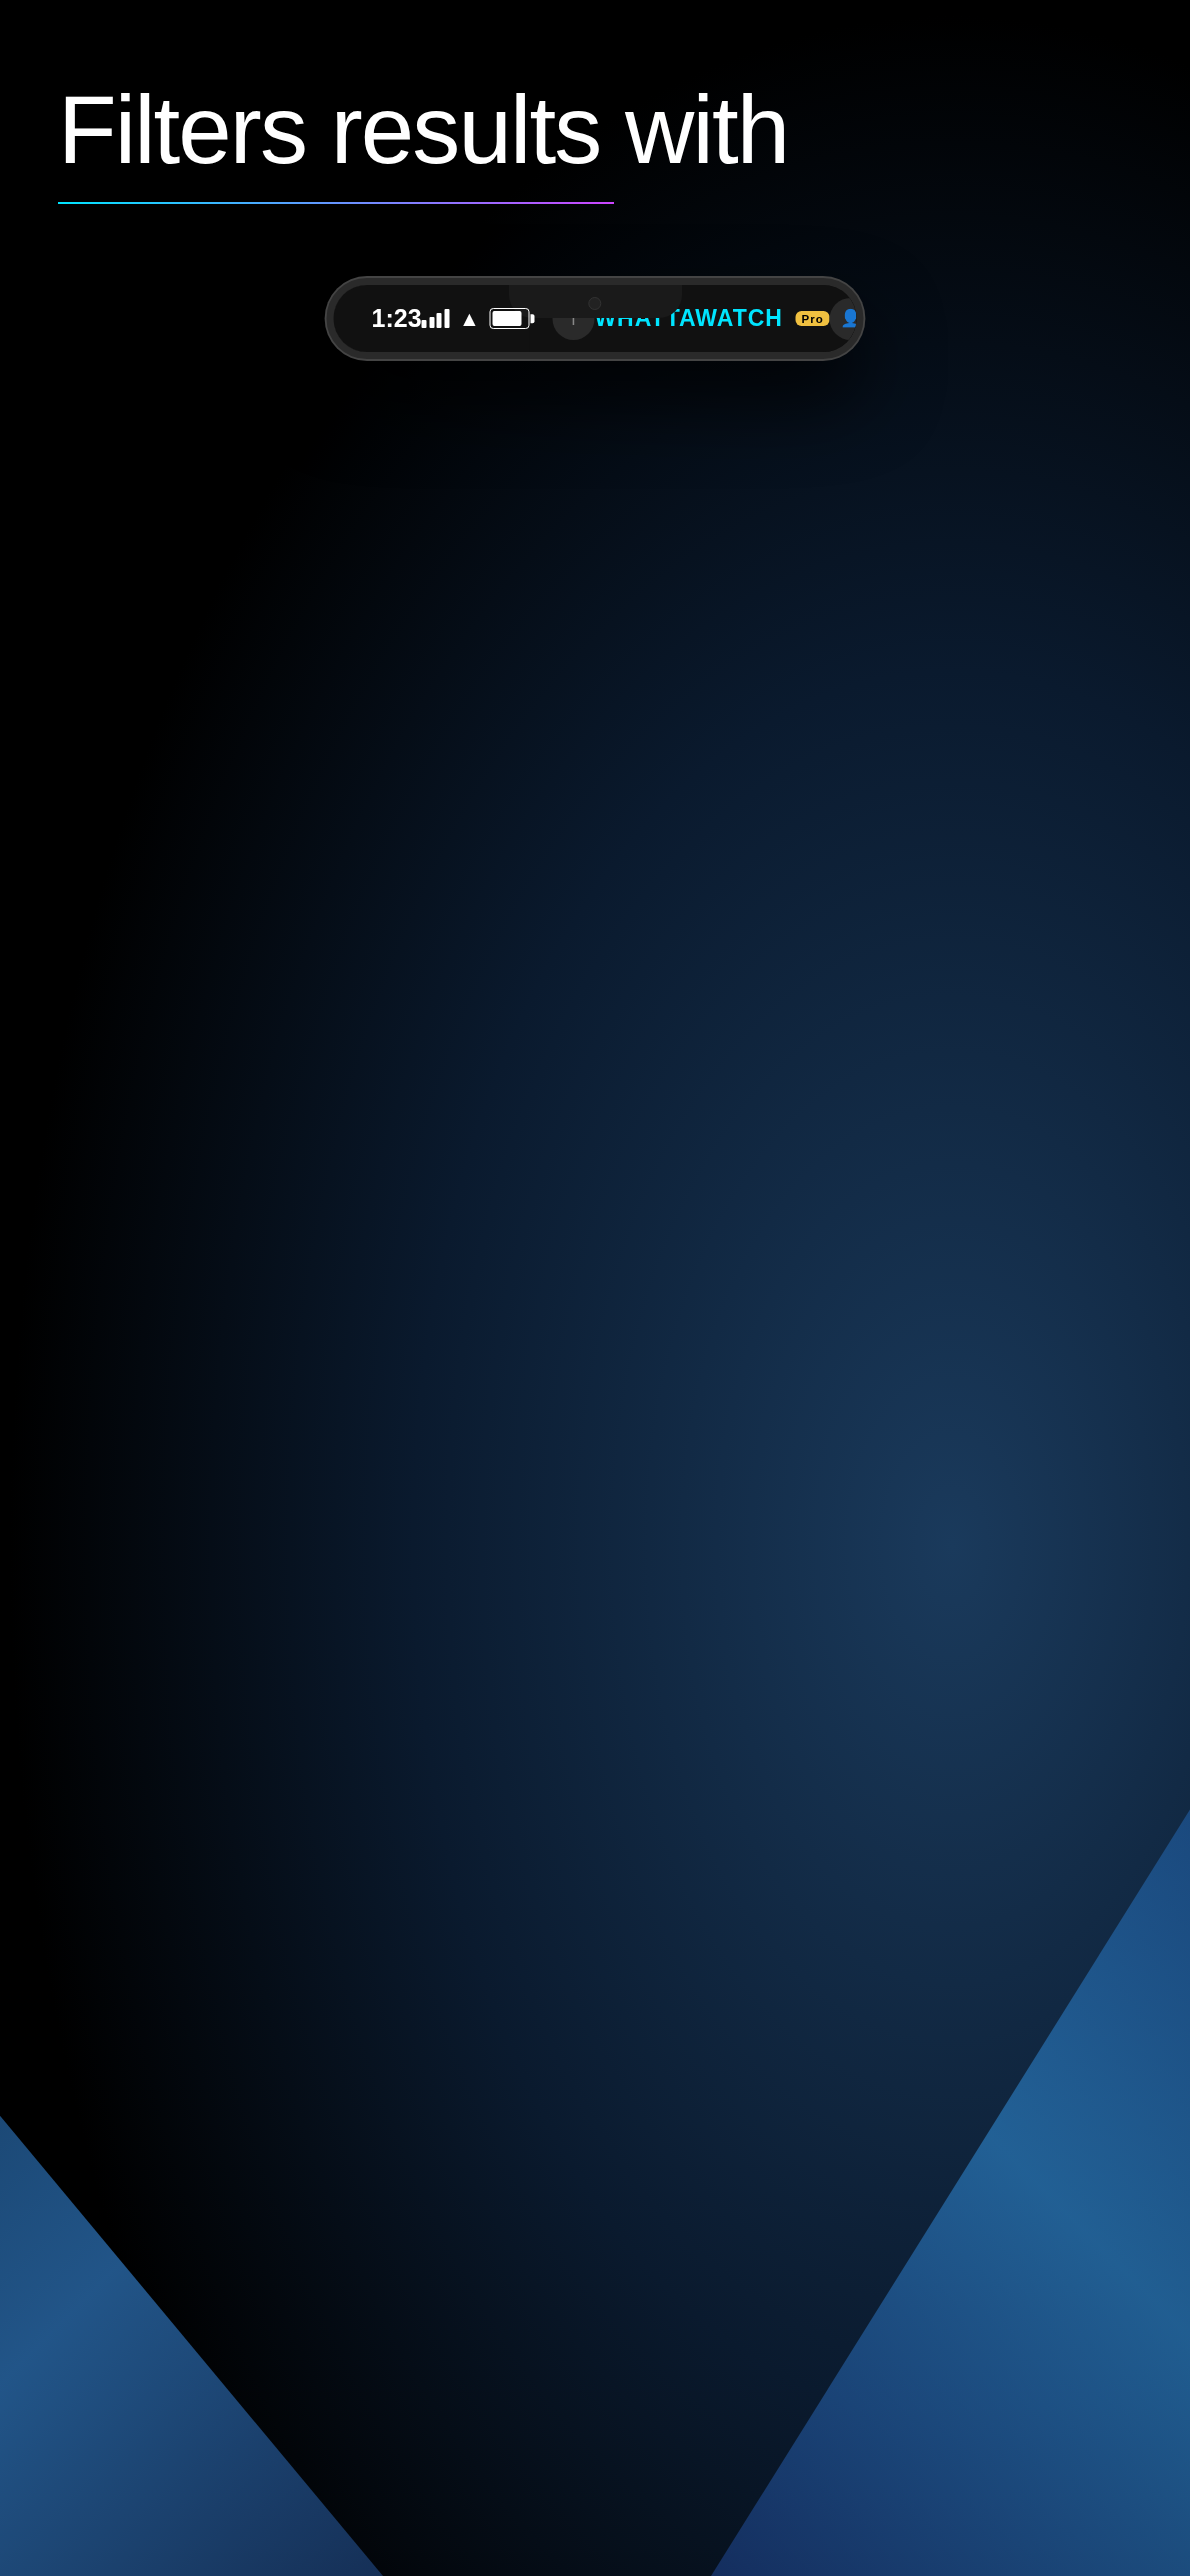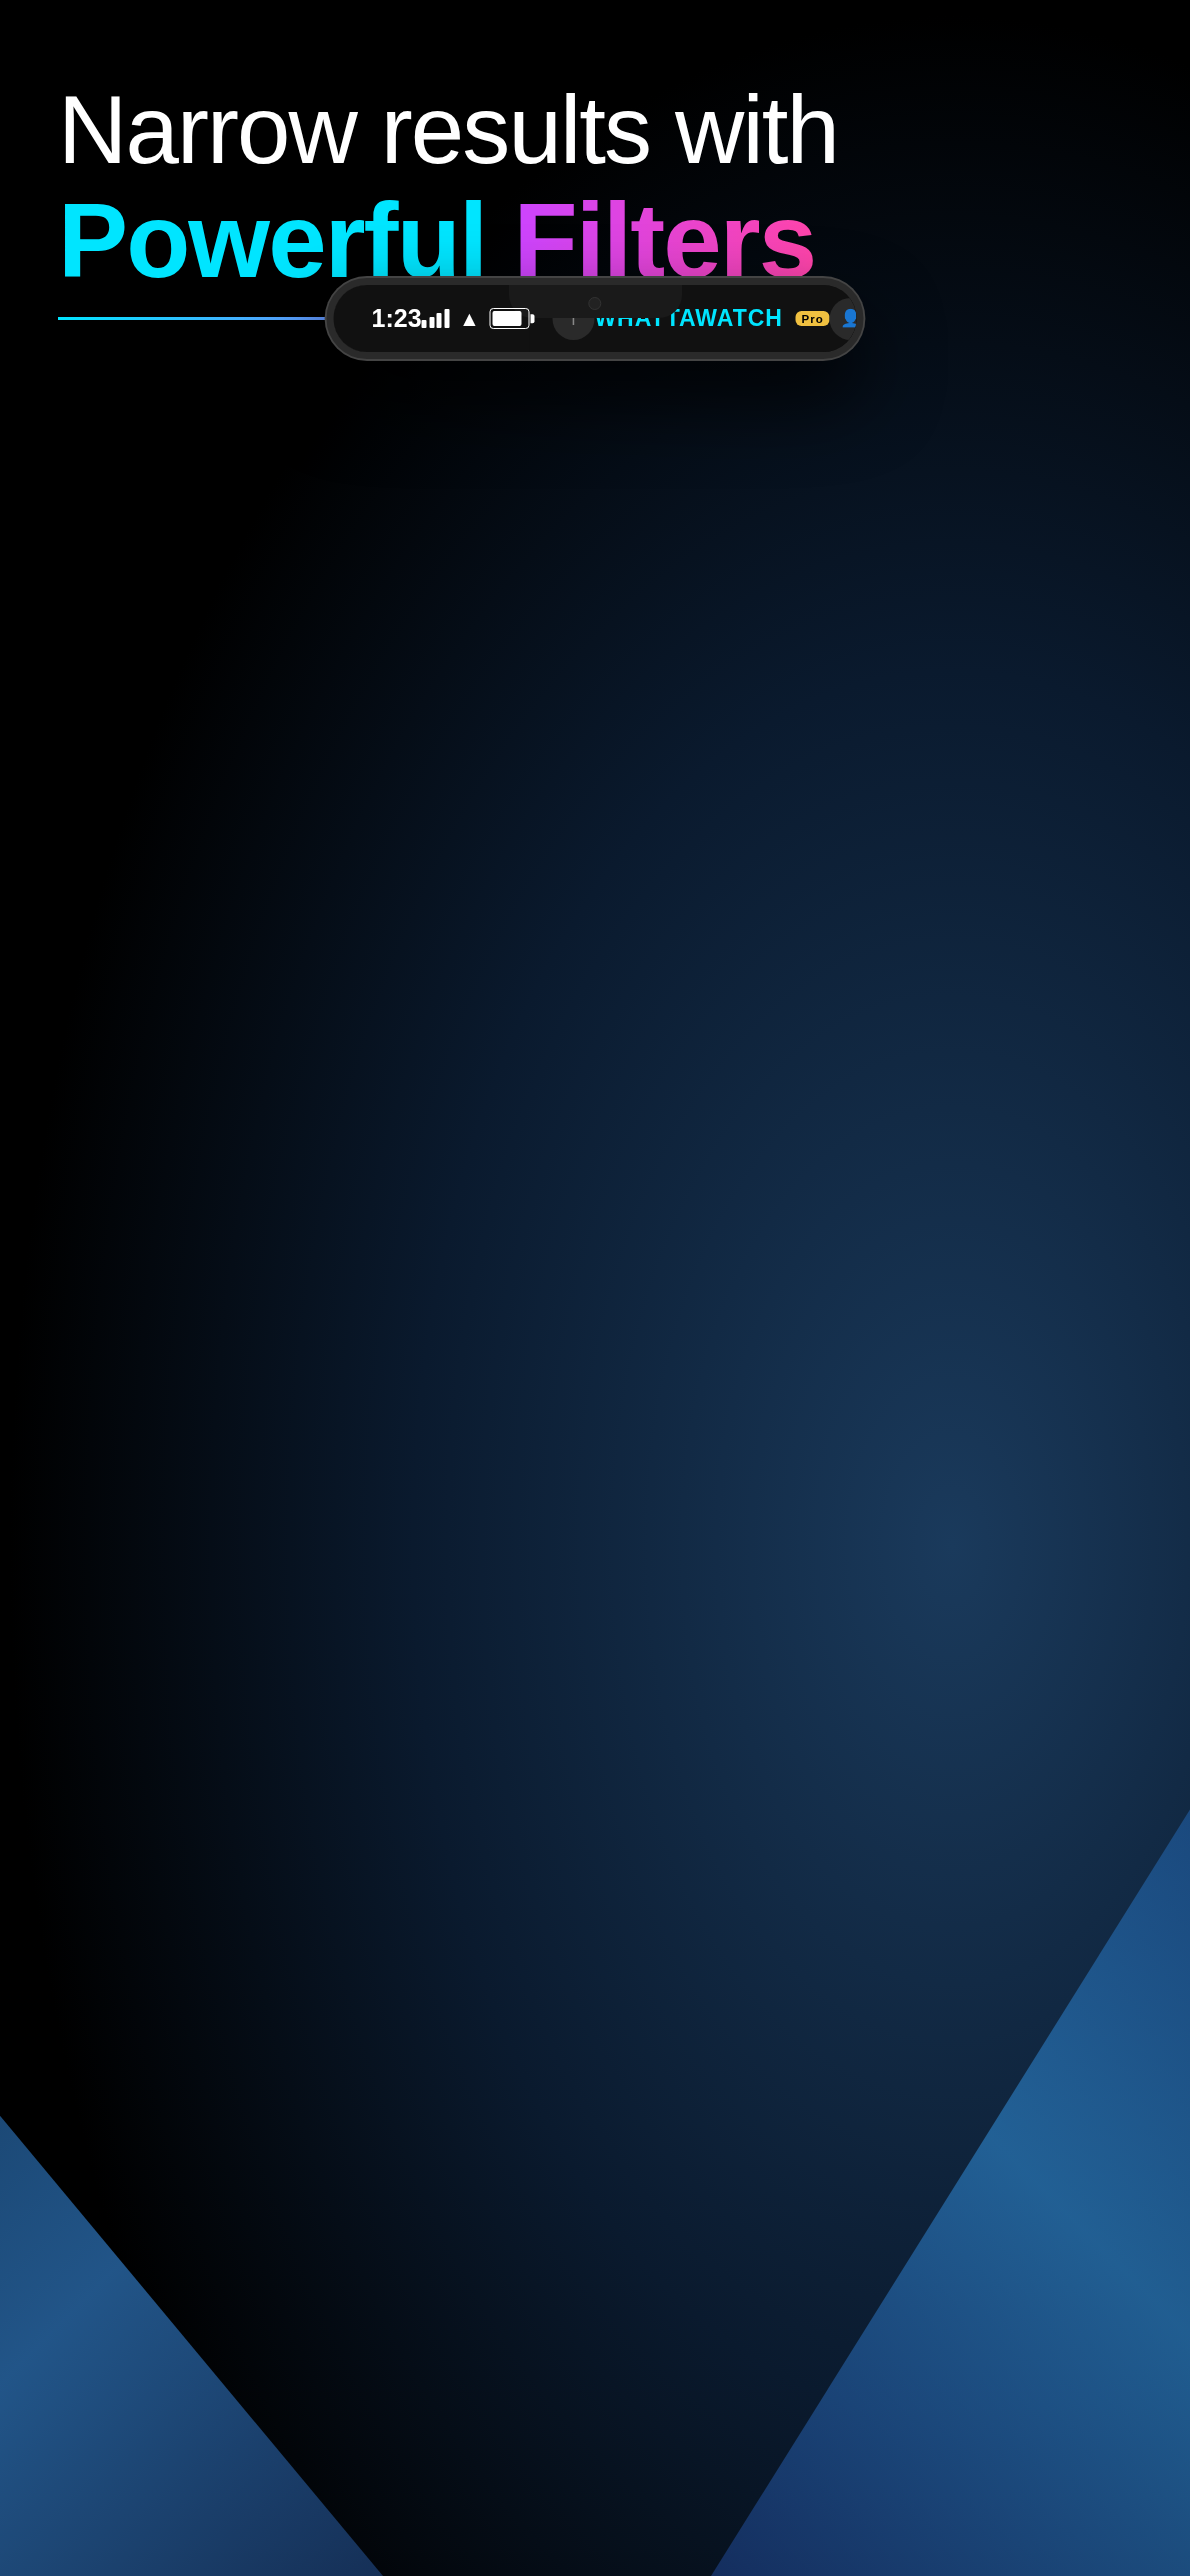--- a/index.html
+++ b/index.html
@@ -267,26 +267,21 @@
     }
   </style>
 </head>
 <body>
 
 <div class="bg-overlay"></div>
 <div class="bg-rock-left"></div>
 <div class="bg-rock-right"></div>
 
 <div class="top-text">
-  <div class="headline-white">Narrow results with</div>
-  <div class="headline-gradient">
-    <span class="headline-cyan">Powerful</span>
-    <span style="color:#fff;"> </span>
-    <span class="headline-pink">Filters</span>
-  </div>
+  <div class="headline-white">Filters results with</div>
   <div class="divider-line"></div>
 </div>
 
 <div class="phone-container">
   <div class="phone-frame">
 
     <div class="phone-top-bar">
       <div class="phone-notch">
         <div class="phone-camera-dot"></div>
       </div>

